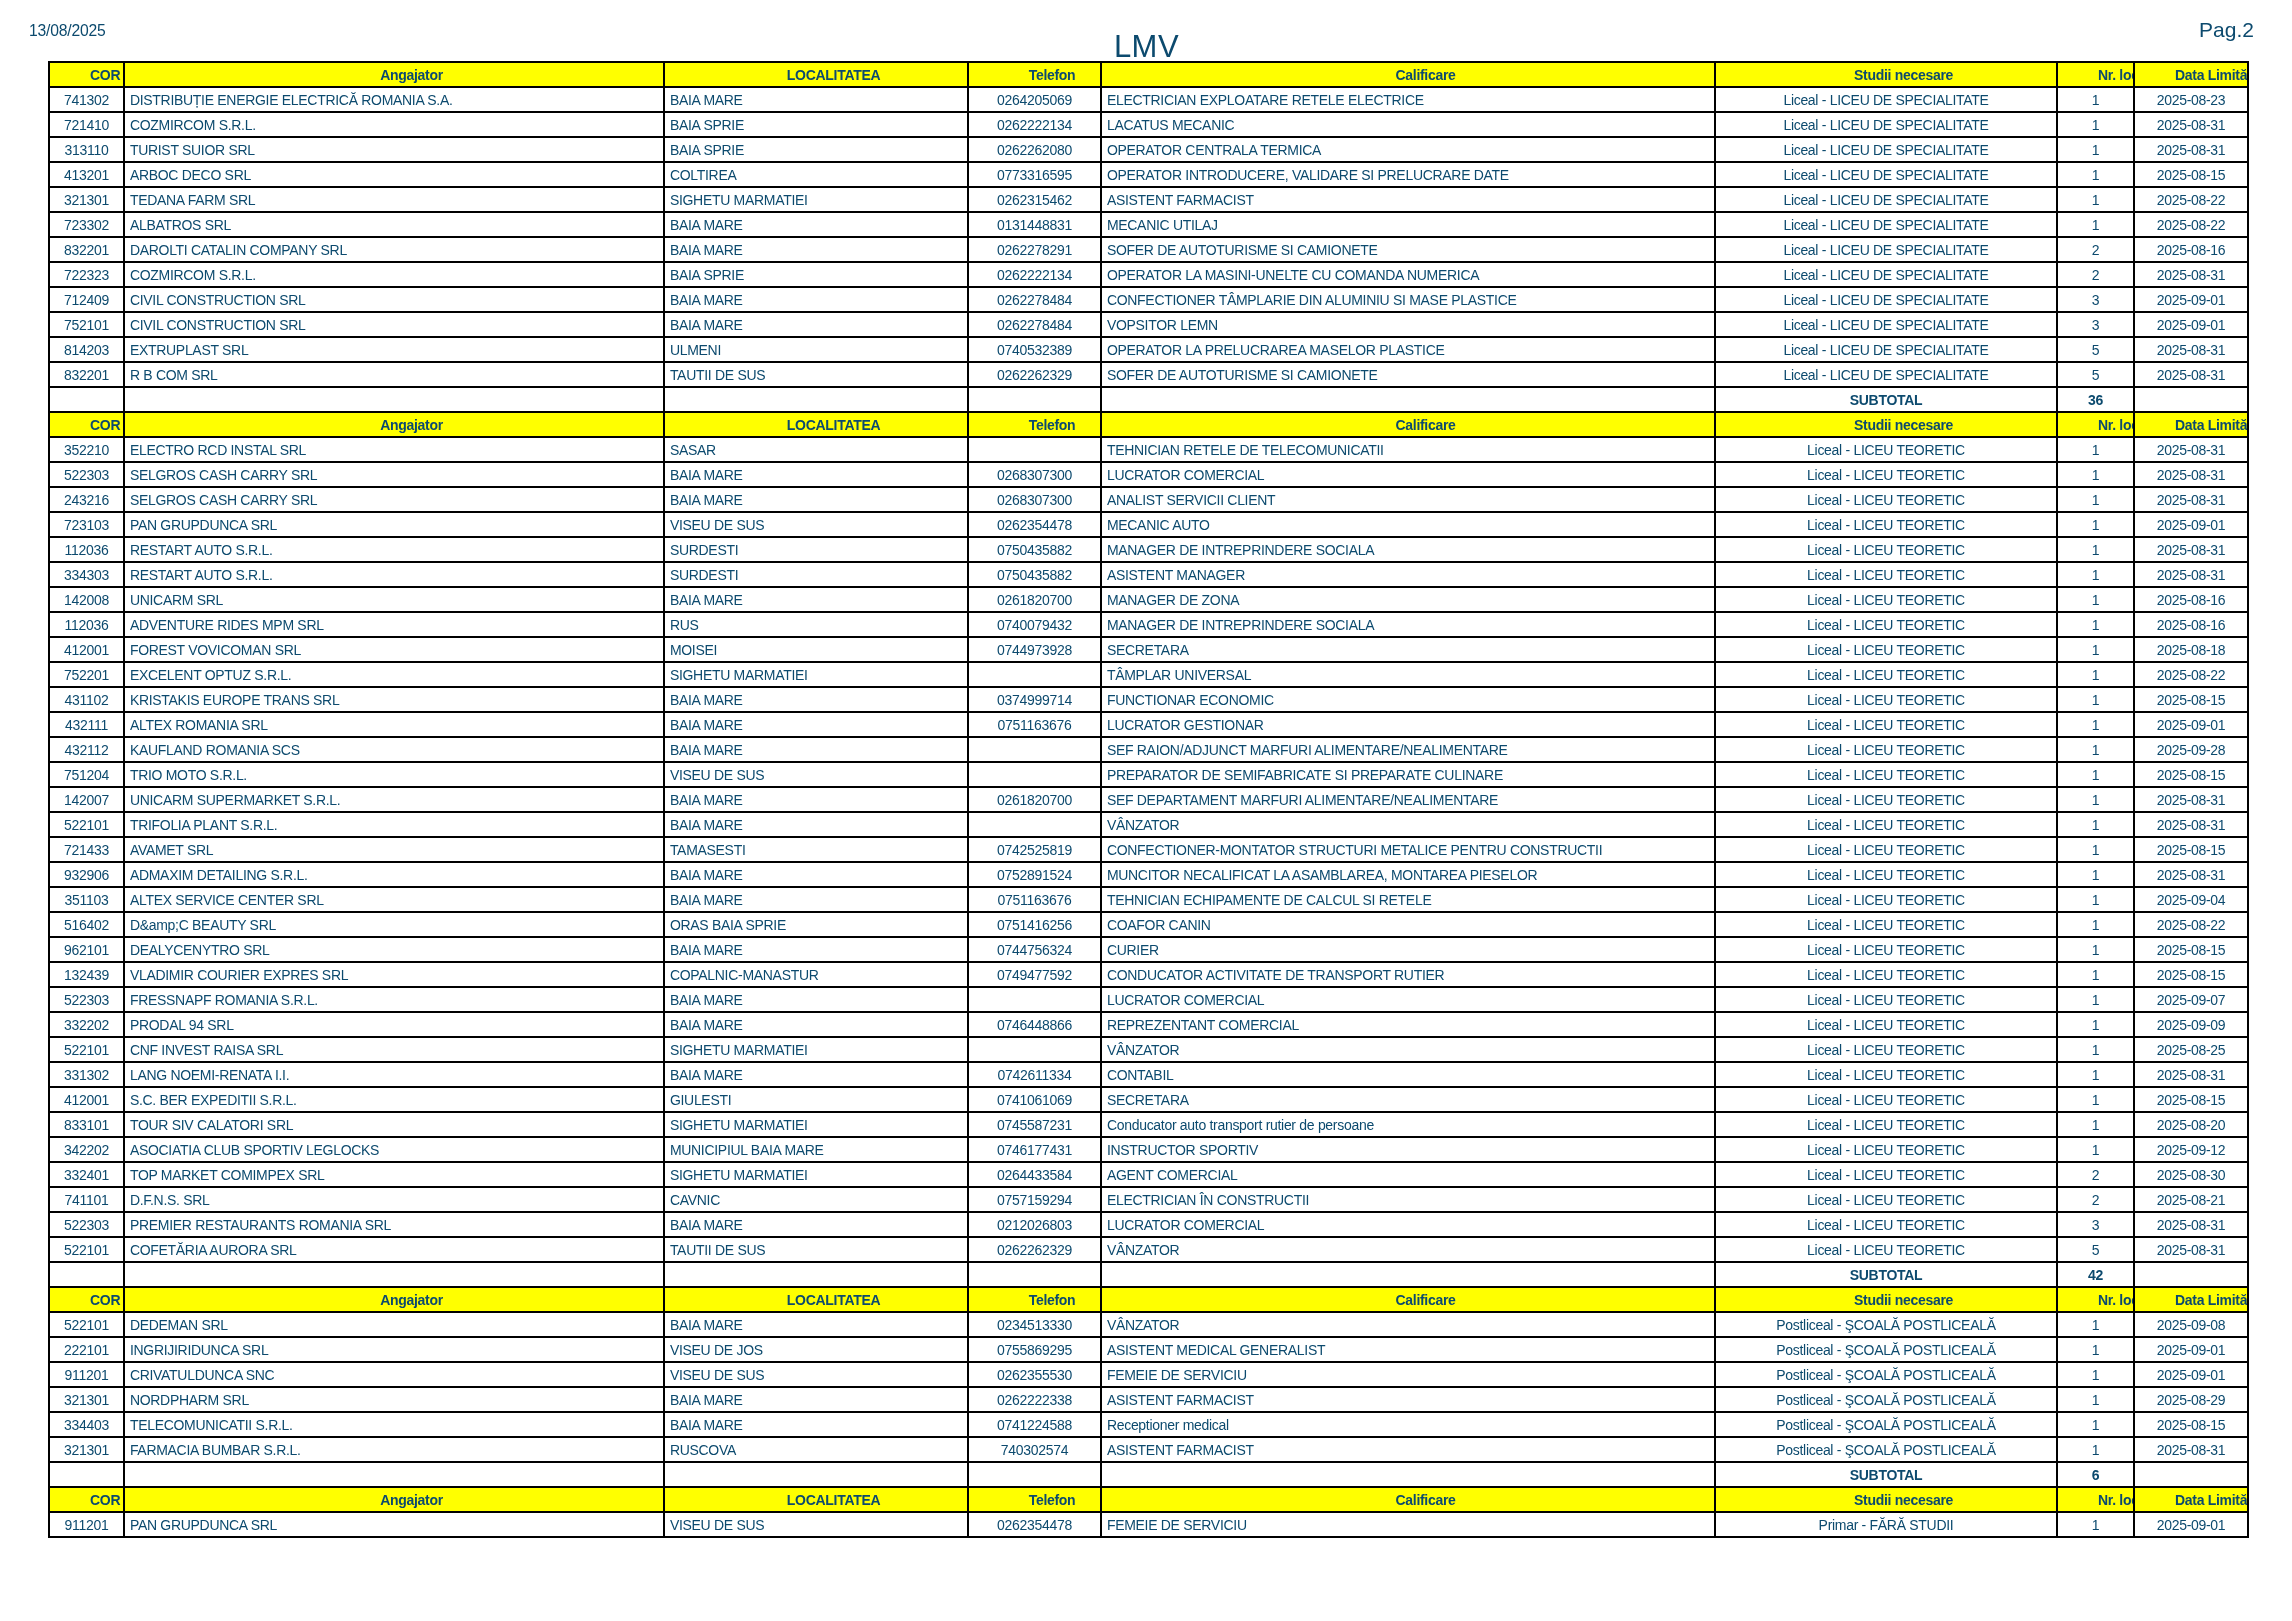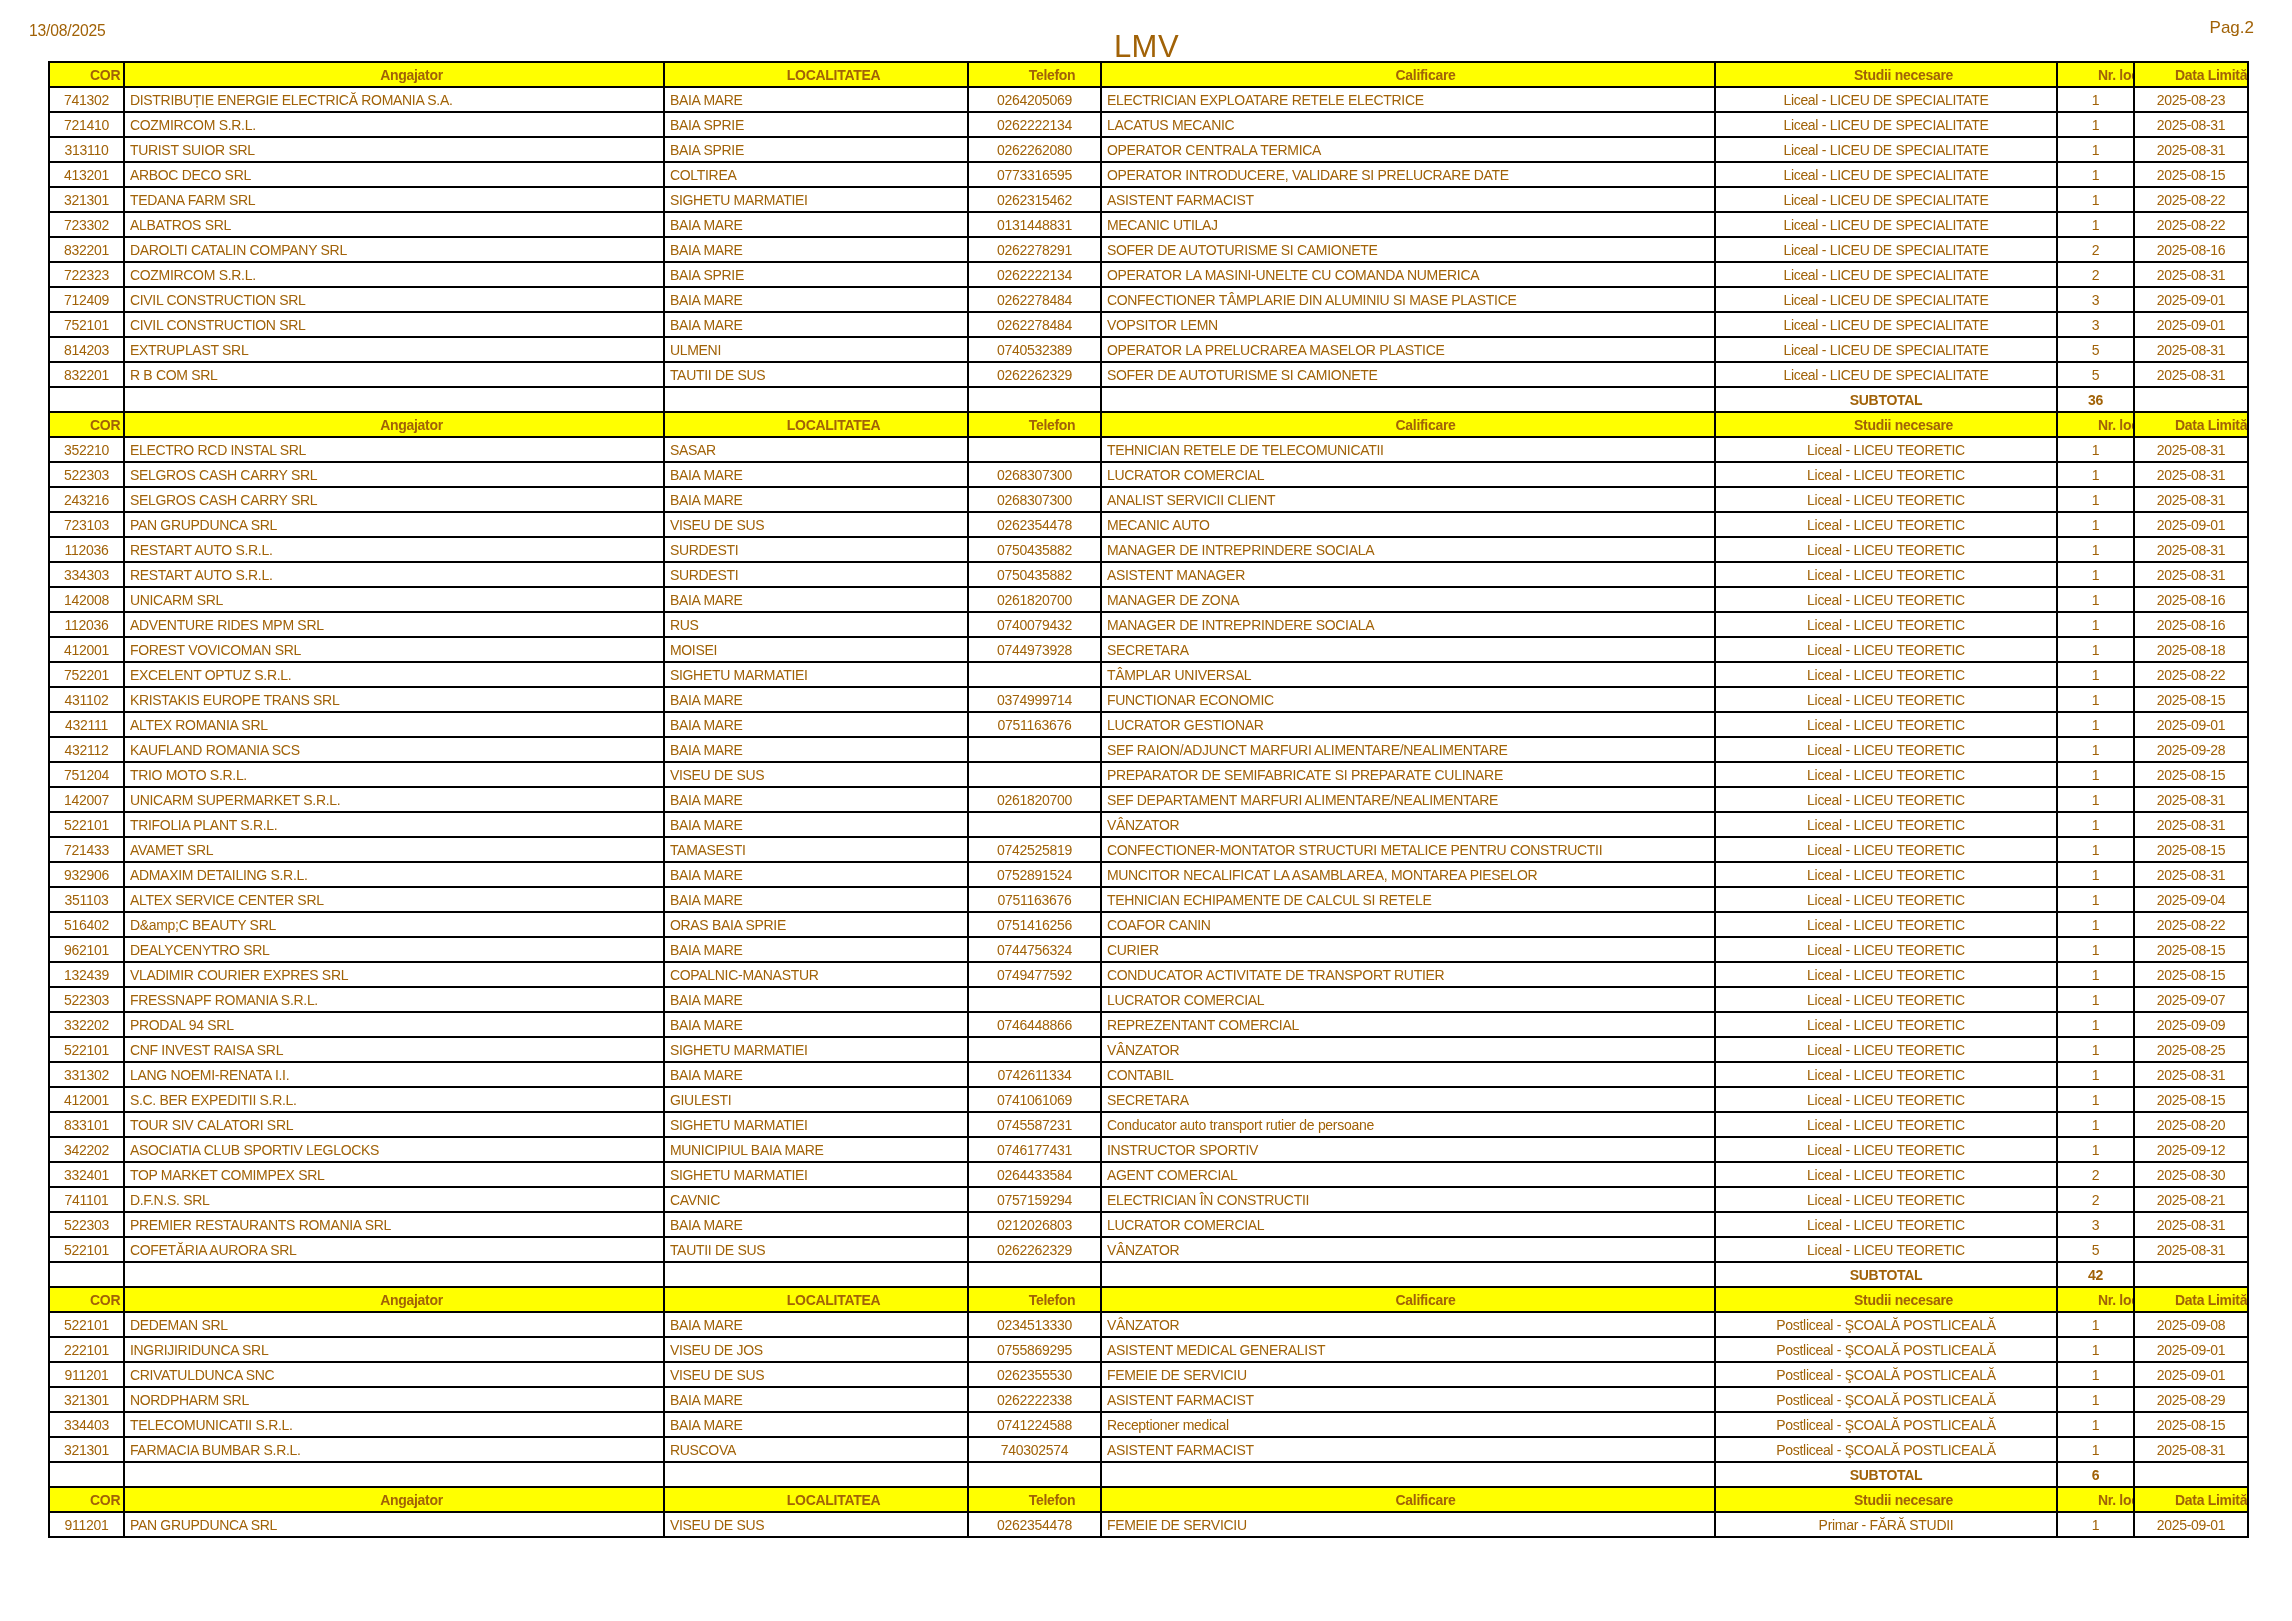--- a/index.html
+++ b/index.html
@@ -1,26 +1,26 @@
 <!DOCTYPE html>
 <html style="--header-bg: #FFFF00;"><head>
 <meta charset="utf-8">
 <style>
   html,body{margin:0;padding:0;background:#e8e8e8;}
   .page{
     position:relative;
     width:2293px;height:1621px;
     background:#fff;
     font-family:"Liberation Sans", sans-serif;
-    color:#a16207;
+    color:#0c4a6e;
     overflow:hidden;
   }
   .report-date{position:absolute;left:29px;top:21.6px;font-size:15.7px;letter-spacing:-0.2px;}
   .page-title{position:absolute;left:50%;top:29px;transform:translateX(-50%);font-size:31px;letter-spacing:0.5px;}
-  .page-number{position:absolute;right:39px;top:17.6px;font-size:17px;margin-left:32px;}
+  .page-number{position:absolute;right:39px;top:17.6px;font-size:21px;margin-left:32px;}
   table.jobs{
     position:absolute;left:48px;top:61px;
     width:2199px;
     border-collapse:collapse;
     table-layout:fixed;
   }
   table.jobs td, table.jobs th{
     border:2px solid #000;
     height:23px;
     padding:0 4.9px;

